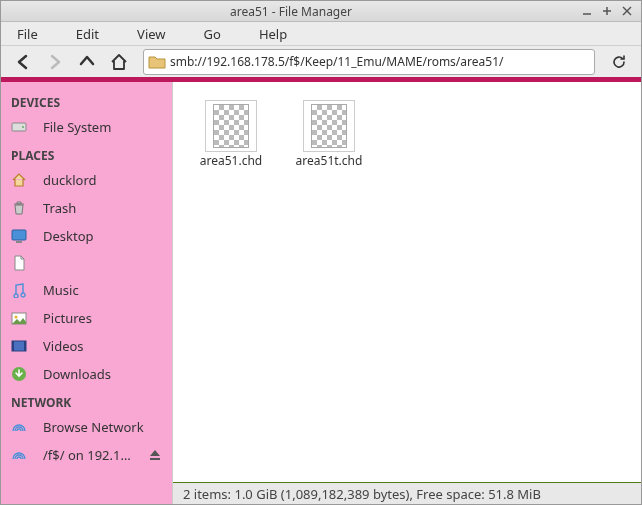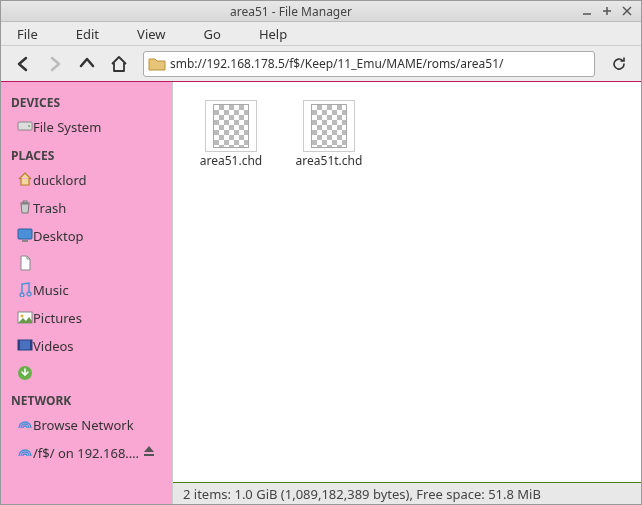--- a/index.html
+++ b/index.html
@@ -2,30 +2,30 @@
 <html><head>
 <meta charset="utf-8">
 <style>
 * { box-sizing: border-box; margin: 0; padding: 0; font-family: "Segoe UI", "Noto Sans", sans-serif; font-size: 13px; }
 body { width: 642px; height: 505px; background: #cecece; border: 1px solid #999; display: flex; flex-direction: column; }
 .titlebar { height: 21px; background: linear-gradient(#e8e8e8,#d8d8d8); display: flex; align-items: center; padding: 0 6px; border-bottom: 1px solid #bbb; }
 .titlebar .title { flex: 1; text-align: center; color: #444; font-size: 12px; }
 .winbtn { width: 16px; height: 16px; margin-left: 4px; display: flex; align-items: center; justify-content: center; color: #555; cursor: pointer; }
 .menubar { height: 24px; background: #ececec; display: flex; align-items: center; padding: 0 6px; gap: 18px; border-bottom: 1px solid #d0d0d0; }
 .menuitem { padding: 2px 10px; color: #333; cursor: default; }
-.toolbar { height: 36px; background: #ececec; display: flex; align-items: center; padding: 0 8px; gap: 4px; border-bottom: 1px solid #be185d; }
+.toolbar { height: 36px; background: #ececec; display: flex; align-items: center; padding: 0 8px; gap: 4px; border-bottom: 5px solid #be185d; }
 .tbtn { width: 28px; height: 28px; display: flex; align-items: center; justify-content: center; color: #333; cursor: pointer; border-radius: 3px; }
 .tbtn.disabled { color: #aaa; cursor: default; }
 .loc-wrap { flex: 1; display: flex; align-items: center; height: 26px; background: #fff; border: 1px solid #aaa; border-radius: 3px; margin: 0 6px; padding: 0 4px; }
 .loc-folder { width: 18px; height: 18px; margin-right: 4px; color: #d9a94a; }
 .loc-input { flex: 1; border: none; outline: none; font-size: 12px; color: #333; }
 .body { flex: 1; display: flex; min-height: 0; }
 .sidebar { width: 172px; background: #f9a8d4; border-right: 1px solid #ccc; overflow-y: auto; padding: 6px 0; }
 .section { font-weight: bold; color: #444; padding: 6px 10px 2px; font-size: 12px; }
-.side-item { display: flex; align-items: flex-start; padding: 5px 16px; gap: 0; cursor: pointer; color: #333; }
+.side-item { display: flex; align-items: center; padding: 5px 10px; gap: 16px; cursor: pointer; color: #333; }
 .side-ico { width: 16px; height: 16px; flex-shrink: 0; display: flex; align-items: center; justify-content: center; }
 .side-label { flex: 1; white-space: nowrap; overflow: hidden; text-overflow: ellipsis; }
 .eject { width: 14px; height: 14px; color: #555; }
 .content { flex: 1; background: #fff; display: flex; flex-direction: column; }
 .filearea { flex: 1; padding: 18px; display: flex; align-content: flex-start; flex-wrap: wrap; gap: 18px; }
 .file-item { width: 80px; display: flex; flex-direction: column; align-items: center; gap: 0; cursor: pointer; }
 .file-icon { width: 52px; height: 52px; background: #fff; border: 1px solid #ccc; display: flex; align-items: center; justify-content: center; }
 .file-icon .checker { width: 36px; height: 44px; background-image:
   linear-gradient(45deg,#bbb 25%,transparent 25%),
   linear-gradient(-45deg,#bbb 25%,transparent 25%),
@@ -180,20 +180,21 @@
         </span>
       <span class="side-label">Videos</span>
     </div>
     <div class="side-item">
       <span class="side-ico">
           <svg width="16" height="16">
             <circle cx="8" cy="8" r="7" fill="#6ab04a"></circle>
             <path d="M8 4 v5 M5 7 l3 3 l3 -3" fill="none" stroke="#fff" stroke-width="1.6" stroke-linecap="round"></path>
           </svg>
         </span>
+      <span class="side-label">Downloads</span>
     </div>
 
     <div class="section">NETWORK</div>
     <div class="side-item">
       <span class="side-ico">
           <svg width="16" height="16">
             <path d="M2 12 a6 6 0 0 1 12 0 M4 12 a4 4 0 0 1 8 0 M6 12 a2 2 0 0 1 4 0" fill="none" stroke="#4a90d9" stroke-width="1.4"></path>
           </svg>
         </span>
       <span class="side-label">Browse Network</span>

